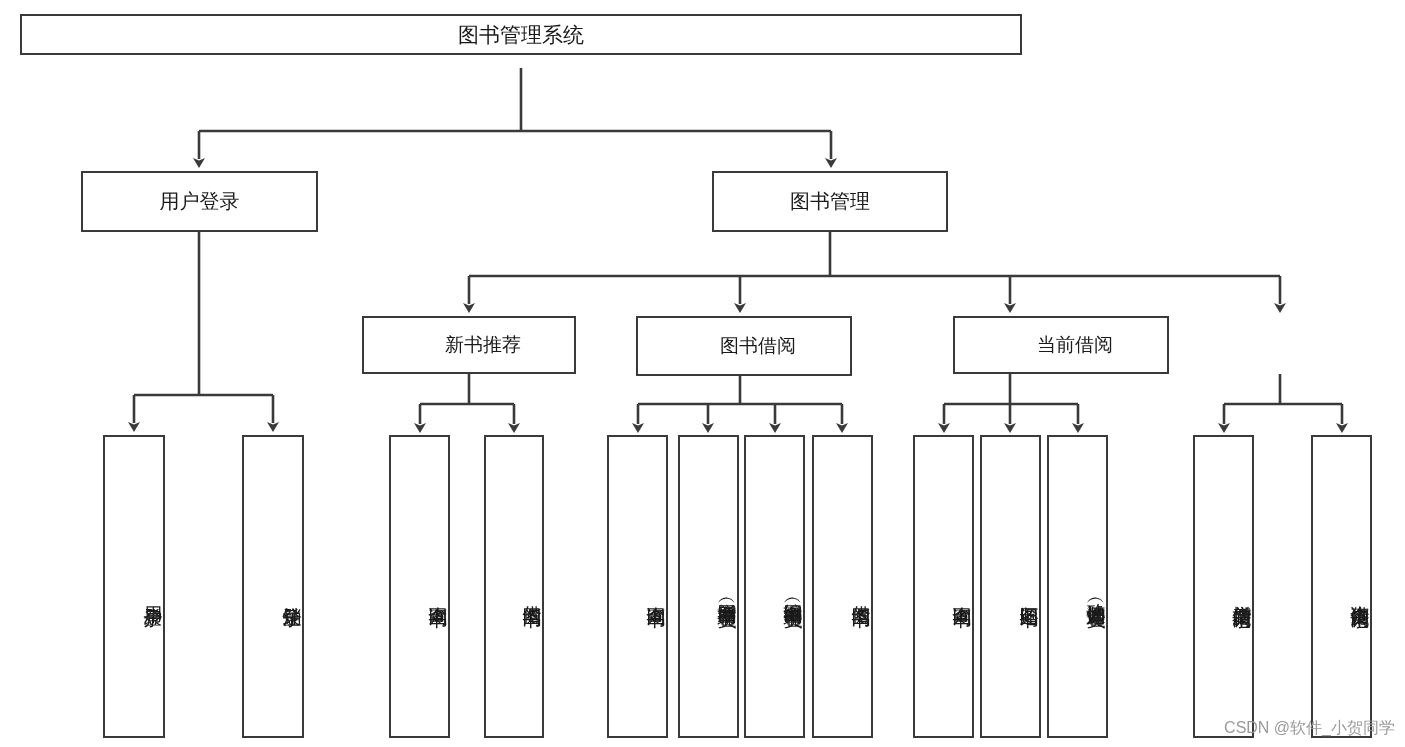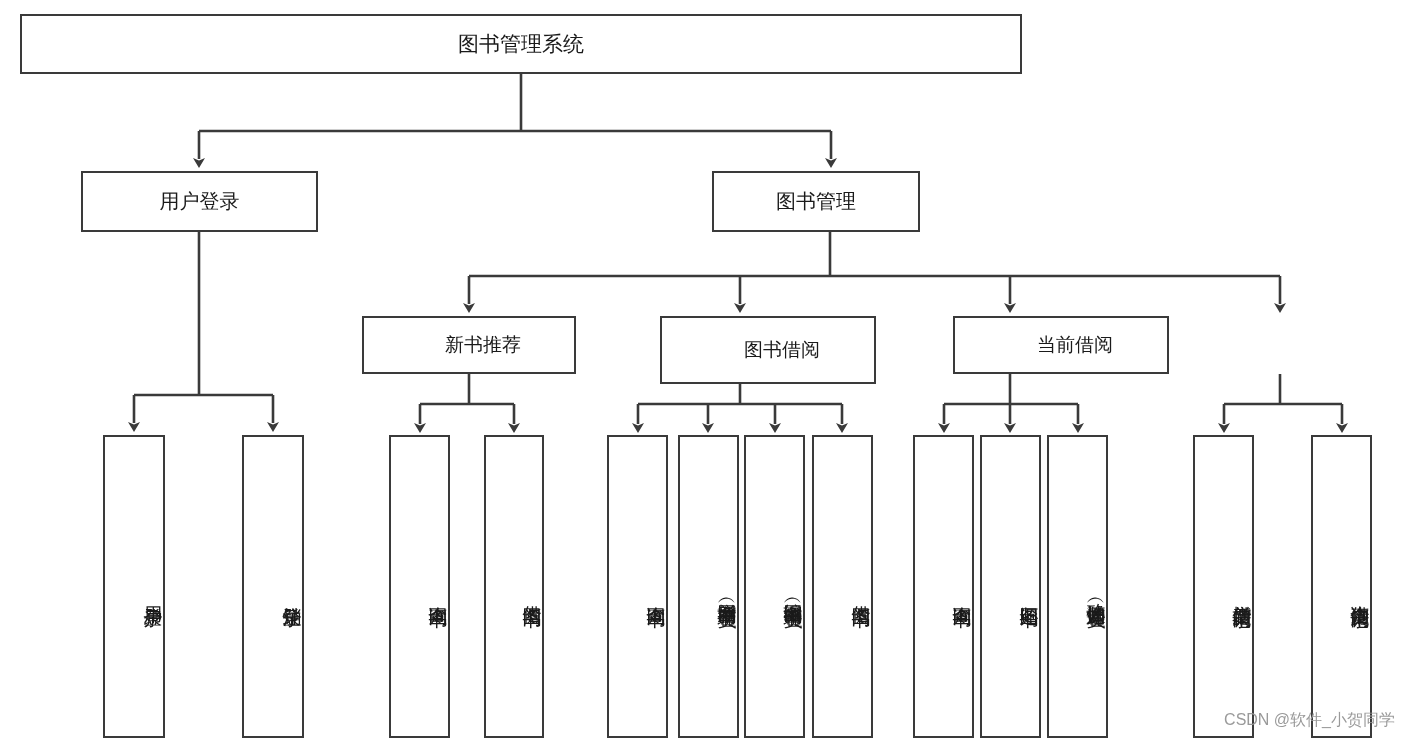--- a/index.html
+++ b/index.html
@@ -59,21 +59,21 @@
   .node .label {
     white-space: pre;
   }
   .node.leaf .label {
     white-space: normal;
     text-align: start;
   }
   #watermark {
     position: absolute;
     right: 10px;
-    bottom: 16px;
+    bottom: 8px;
     font-size: 16px;
     color: #9a9a9a;
     z-index: 6;
     white-space: pre;
     font-family: "Liberation Sans", "DejaVu Sans", sans-serif;
   }
 </style>
 </head>
 <body>
 
@@ -122,35 +122,35 @@
       <path d="M1010,404 L1010,424" marker-end="url(#arrow)"></path>
       <path d="M1078,404 L1078,424" marker-end="url(#arrow)"></path>
 
       <path d="M1280,374 L1280,404"></path>
       <path d="M1224,404 L1342,404"></path>
       <path d="M1224,404 L1224,424" marker-end="url(#arrow)"></path>
       <path d="M1342,404 L1342,424" marker-end="url(#arrow)"></path>
     </g>
   </svg>
 
-  <div class="node root" style="left:20px; top:14px; width:1002px; height:60px;">
+  <div class="node root" style="left:20px; top:14px; width:1002px; height:41px;">
     <span class="label">图书管理系统</span>
   </div>
 
   <div class="node lvl2" style="left:81px; top:171px; width:237px; height:61px;">
     <span class="label">用户登录</span>
   </div>
-  <div class="node lvl2" style="left:712px; top:171px; width:208px; height:61px;">
+  <div class="node lvl2" style="left:712px; top:171px; width:236px; height:61px;">
     <span class="label">图书管理</span>
   </div>
 
   <div class="node lvl3" style="left:362px; top:316px; width:214px; height:58px;">
     <span class="label">新书推荐</span>
   </div>
-  <div class="node lvl3" style="left:660px; top:316px; width:216px; height:68px;">
+  <div class="node lvl3" style="left:636px; top:316px; width:216px; height:60px;">
     <span class="label">图书借阅</span>
   </div>
   <div class="node lvl3" style="left:953px; top:316px; width:216px; height:58px;">
     <span class="label">当前借阅</span>
   </div>
 
   <div class="node leaf" style="left:103px; top:435px; width:62px; height:303px;">
     <span class="label">用户登录</span>
   </div>
   <div class="node leaf" style="left:242px; top:435px; width:62px; height:303px;">

